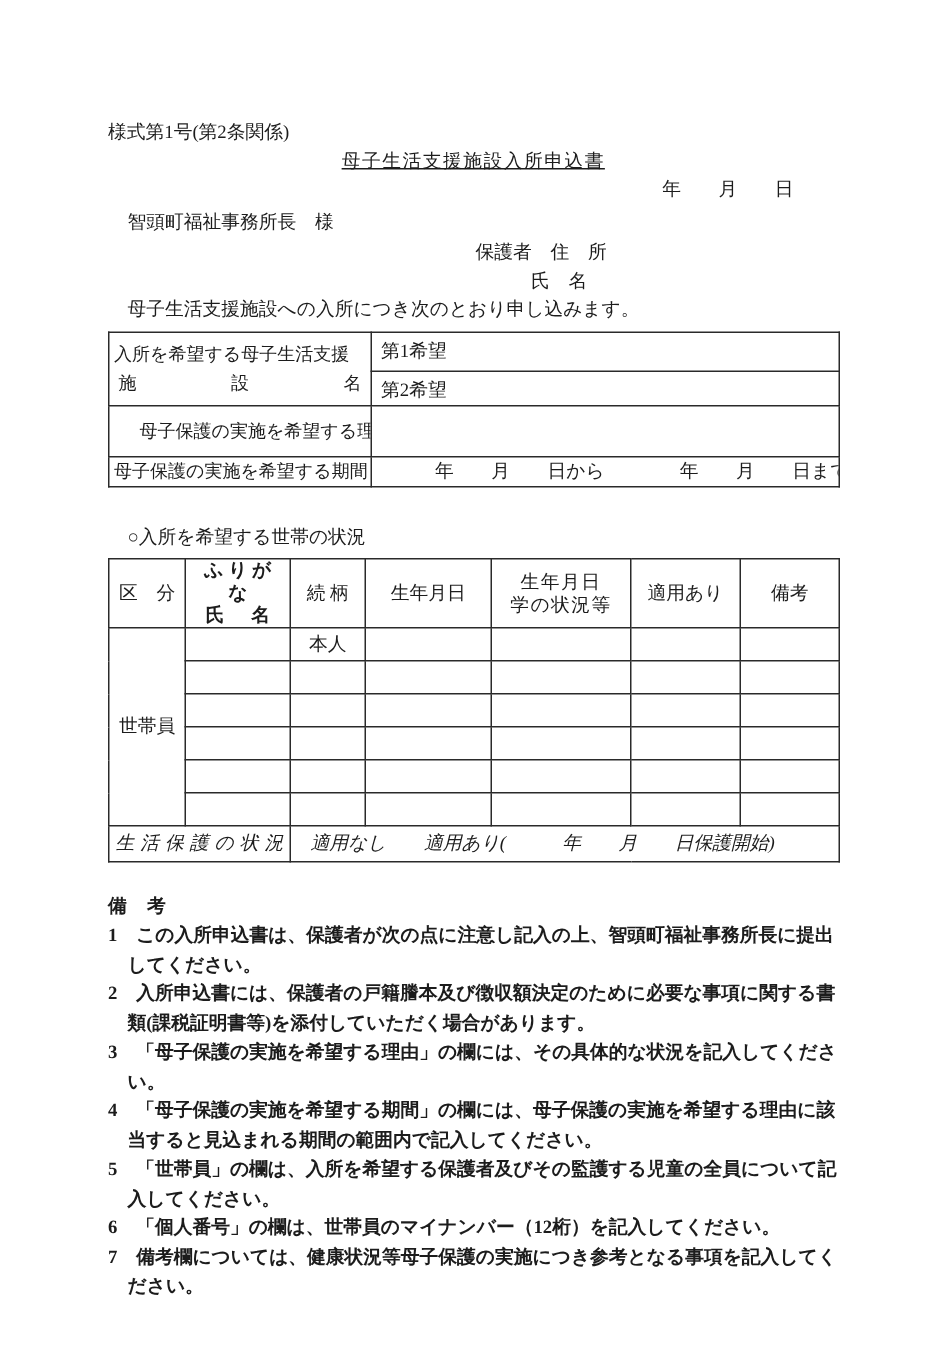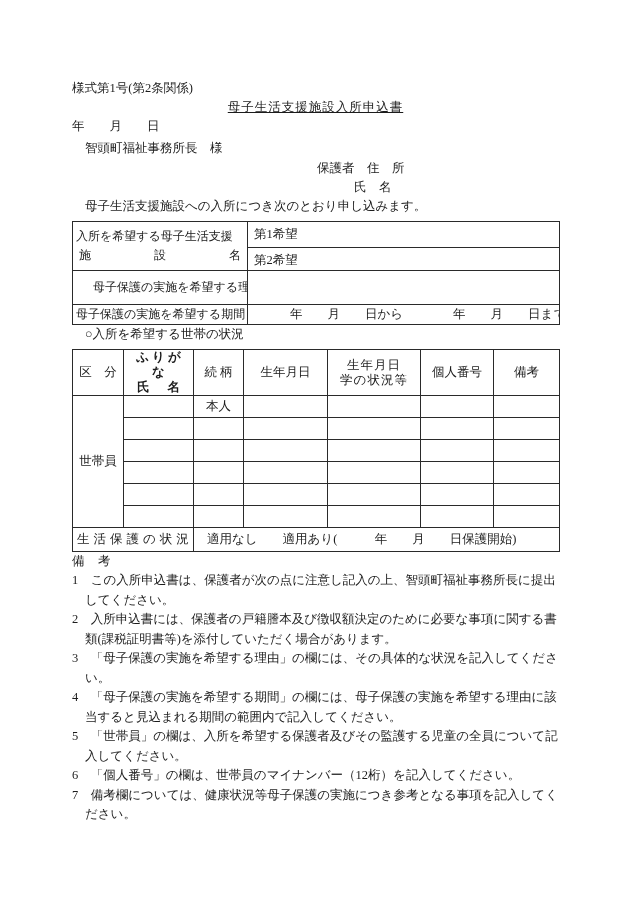--- a/index.html
+++ b/index.html
@@ -6,53 +6,53 @@
   html,body { background:#ffffff; }
   body {
     width:630px; height:903px;
     font-family:"Liberation Serif","DejaVu Serif",serif;
     color:#1c1c1c; font-size:12.5px; line-height:19px;
   }
   .page { width:630px; height:634px; padding:79px 71px 0 72px; position:relative; }
 
   .form-number { text-align:left; }
   .title { text-align:center; letter-spacing:1px;text-decoration:underline; }
-  .date-line { padding-right:30px; }
+  .date-line { text-align:right; padding-right:30px; }
   .addressee { margin-left:13px; margin-top:3px; }
   .guardian { margin-left:245px; margin-top:1px; }
   .name-line { margin-left:282px; }
   .intro { margin-left:13px; }
 
   table { border-collapse:collapse; table-layout:fixed; width:487px; }
   td { border:1px solid #2a2a2a; font-size:12.5px; color:#1c1c1c; padding:0 3px; vertical-align:middle; }
 
   
   .t1 { margin-top:5px;font-family:Liberation Serif, serif; }
   .t1 .lbl { font-size:12px; white-space:nowrap; overflow:hidden; padding:0 3px; }
   .t1 .wish { height:26px; vertical-align:top; padding-top:3px; padding-left:6px; }
   .t1 .wish2 { height:21px; }
   .t1 .reason-row td { height:34px;padding-left:20px; }
   .t1 .period-row td { height:19px; }
   .t1 .justify3 { display:flex; justify-content:space-between; padding:0 3px; }
   .t1 .period-val { padding-left:42px; white-space:nowrap; overflow:hidden; }
 
   
-  .sec-heading { margin-left:13px; margin-top:1px; margin-bottom:4px;font-family:Liberation Mono, monospace; }
+  .sec-heading { margin-left:13px; margin-top:24px; margin-bottom:4px; }
   .t2 td { text-align:center; }
   .t2 .hdr td { height:34px; line-height:15px; }
   .t2 .body-row td { height:22px; }
   .t2 .fn-cell { padding:0 8px;font-weight:bold; }
   .t2 .shimei { display:flex; justify-content:space-between; padding:0 5px; }
   .t2 .occ { letter-spacing:1px; }
-  .t2 .welfare-row td { height:24px; }
+  .t2 .welfare-row td { height:24px;font-style:italic; }
   .t2 .welfare-lbl { letter-spacing:4px; padding-left:4px; white-space:nowrap; overflow:hidden; }
   .t2 .welfare-val { text-align:left; padding-left:13px; white-space:nowrap; overflow:hidden; }
 
   
-  .notes { margin-top:0; }
+  .notes { margin-top:20px;font-weight:bold; }
   .notes-heading { letter-spacing:0.5px; }
   .note { margin:0; padding-left:13px; text-indent:-13px; line-height:19.5px; }
   .note.no-hang { text-indent:0; }
 </style>
 </head>
 <body>
 
 <div class="page">
 
   <div class="form-number">様式第1号(第2条関係)</div>
@@ -115,21 +115,21 @@
             <span>氏</span>
             <span>名</span>
           </div>
         </td>
         <td>続 柄</td>
         <td>生年月日</td>
         <td class="occ">
           <div>生年月日</div>
           <div>学の状況等</div>
         </td>
-        <td>個人番号</td>
+        <td>適用あり</td>
         <td>備考</td>
       </tr>
       <tr class="body-row">
         <td rowspan="6">世帯員</td>
         <td></td>
         <td>本人</td>
         <td></td>
         <td></td>
         <td></td>
         <td></td>

